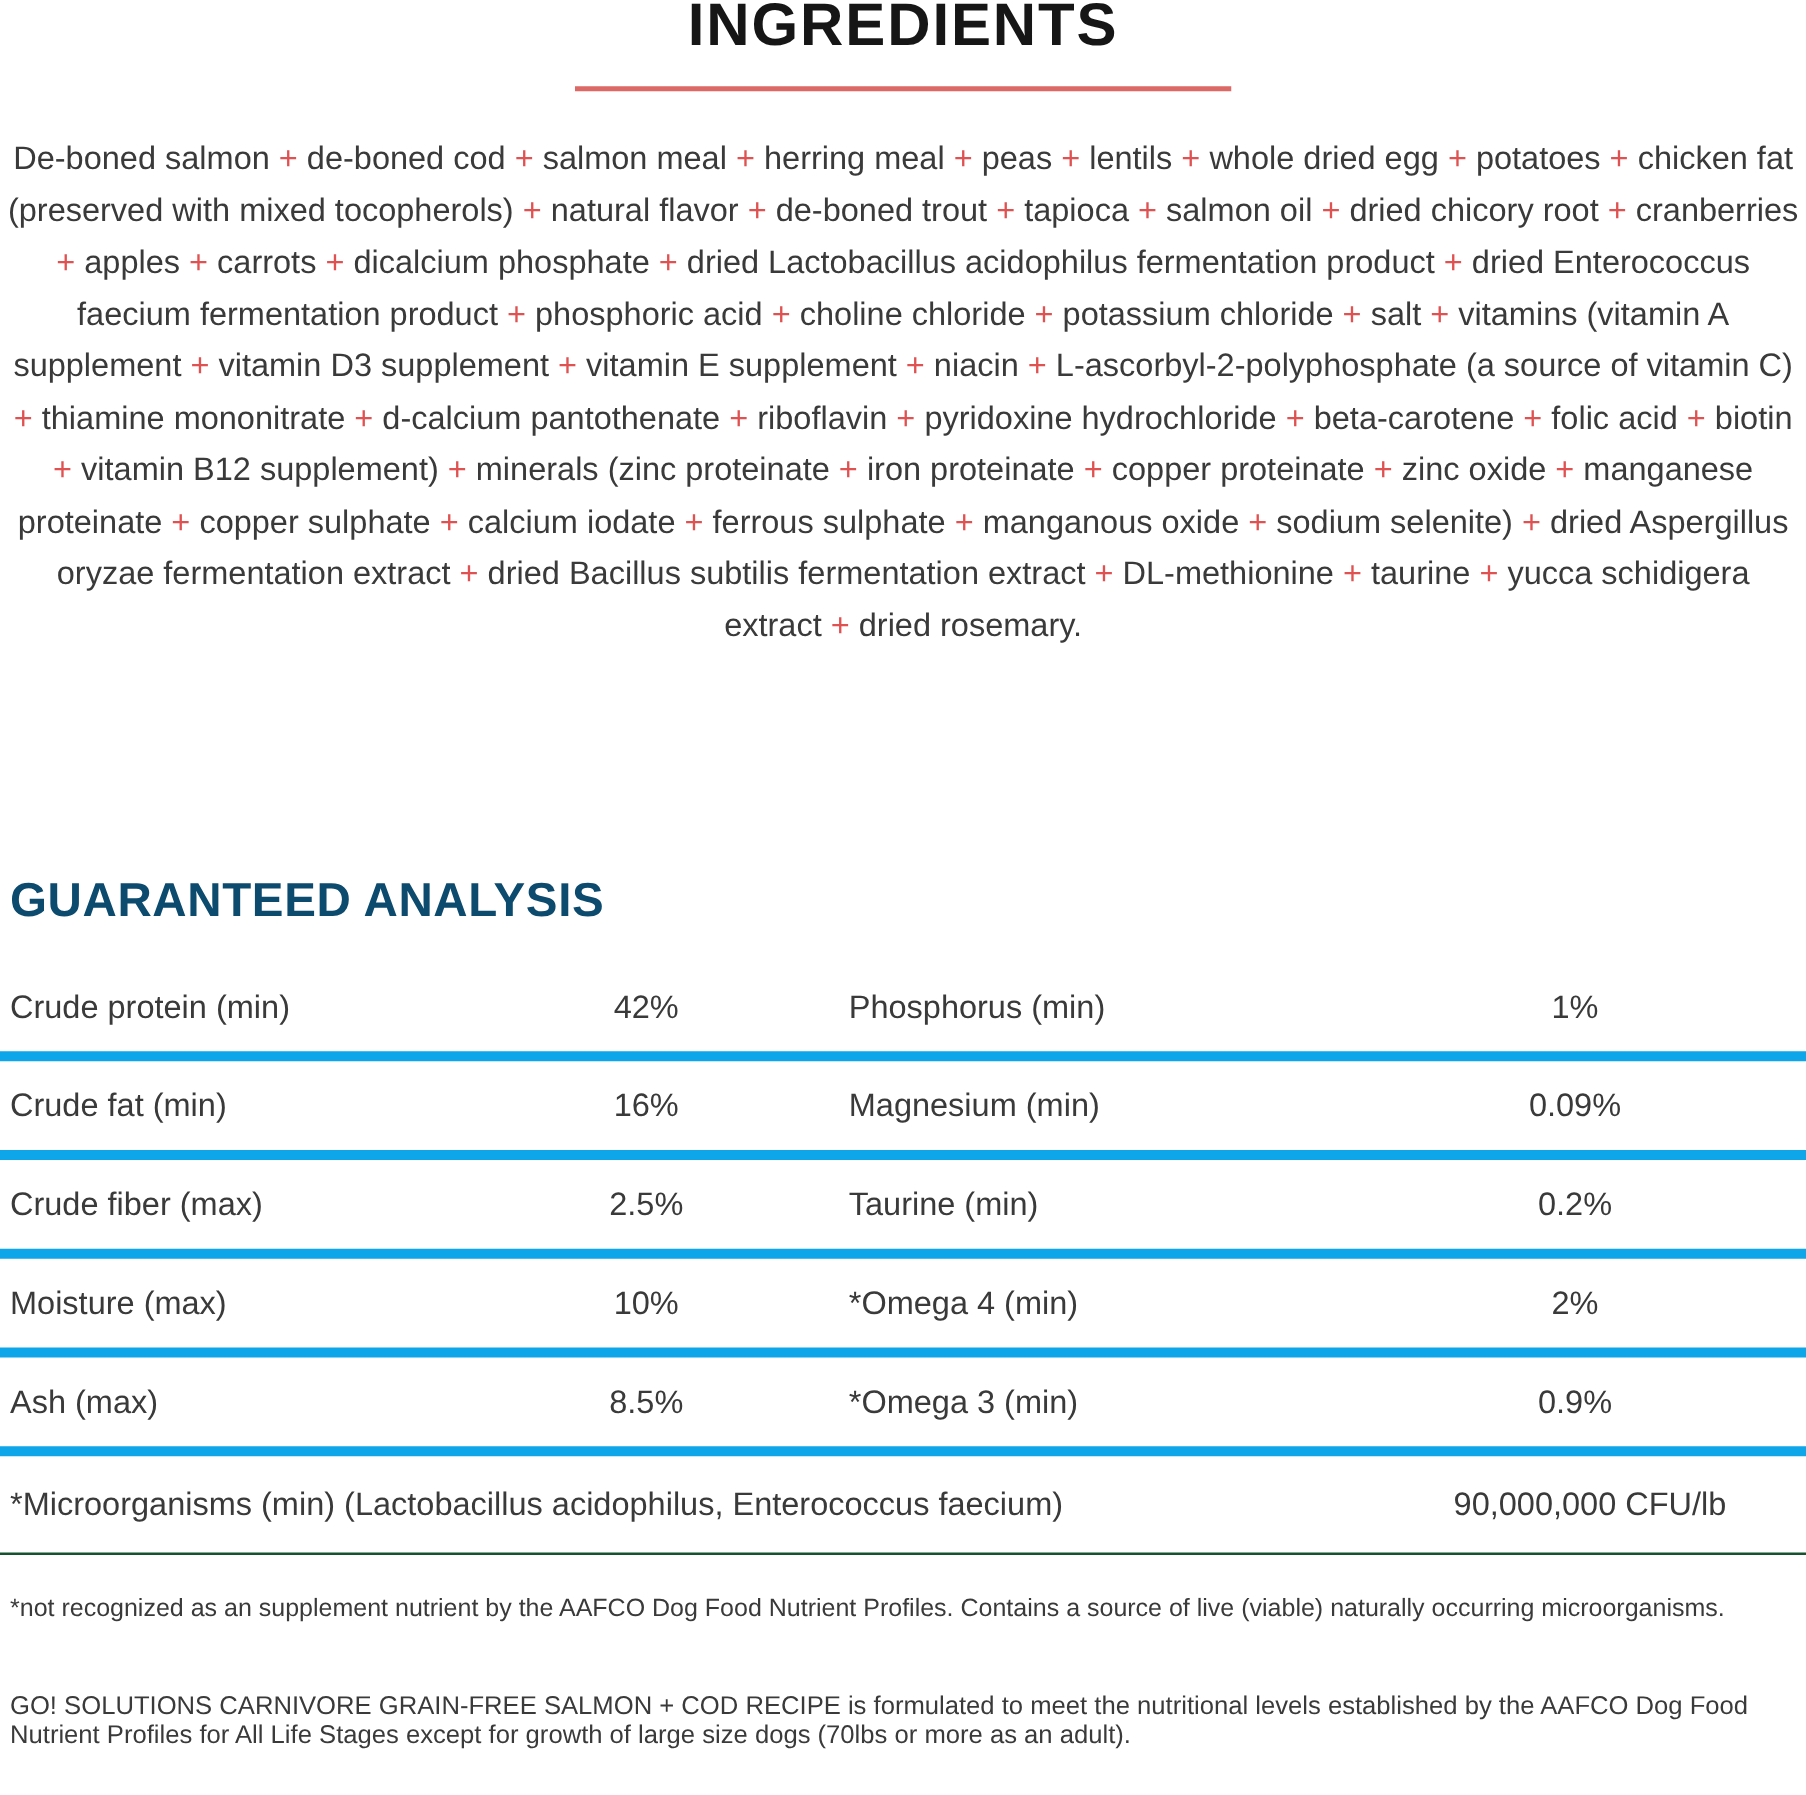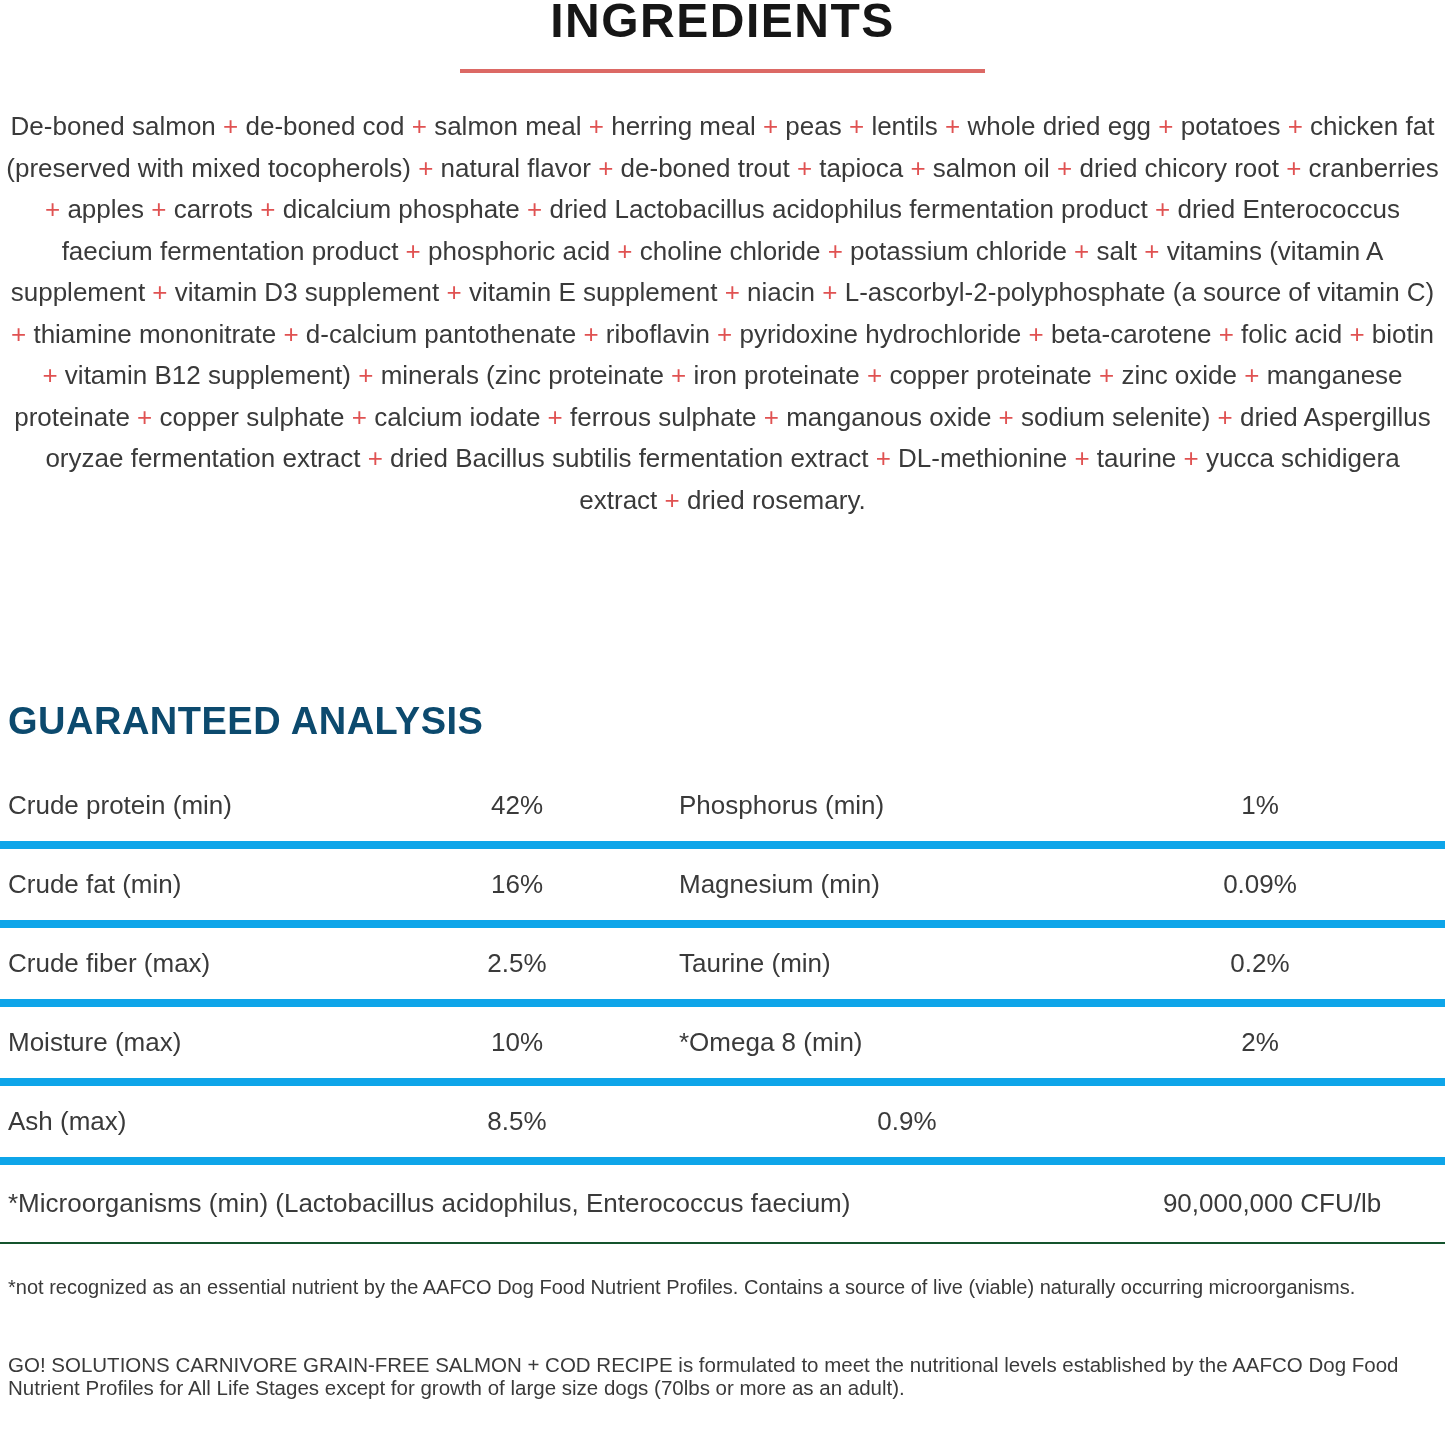--- a/index.html
+++ b/index.html
@@ -126,36 +126,37 @@
       <div class="ga-value">2.5%</div>
       <div></div>
       <div class="ga-label">Taurine (min)</div>
       <div class="ga-value">0.2%</div>
     </div>
 
     <div class="ga-row">
       <div class="ga-label">Moisture (max)</div>
       <div class="ga-value">10%</div>
       <div></div>
-      <div class="ga-label">*Omega 8 (min)</div>
+      <div class="ga-label">*Omega 4 (min)</div>
       <div class="ga-value">2%</div>
     </div>
 
     <div class="ga-row">
       <div class="ga-label">Ash (max)</div>
       <div class="ga-value">8.5%</div>
       <div></div>
+      <div class="ga-label">*Omega 3 (min)</div>
       <div class="ga-value">0.9%</div>
     </div>
 
     <div class="ga-row-full">
       <div class="ga-label">*Microorganisms (min) (Lactobacillus acidophilus, Enterococcus faecium)</div>
       <div class="ga-value">90,000,000 CFU/lb</div>
       <div></div>
     </div>
 
   </div>
 
-  <p class="footnote">*not recognized as an essential nutrient by the AAFCO Dog Food Nutrient Profiles. Contains a source of live (viable) naturally occurring microorganisms.</p>
+  <p class="footnote">*not recognized as an supplement nutrient by the AAFCO Dog Food Nutrient Profiles. Contains a source of live (viable) naturally occurring microorganisms.</p>
 
   <p class="statement">GO! SOLUTIONS CARNIVORE GRAIN-FREE SALMON + COD RECIPE  is formulated to meet the nutritional levels established by the AAFCO Dog Food Nutrient Profiles for All Life Stages except for growth of large size dogs (70lbs or more as an adult).</p>
 
 </div>
 
 </body></html>

